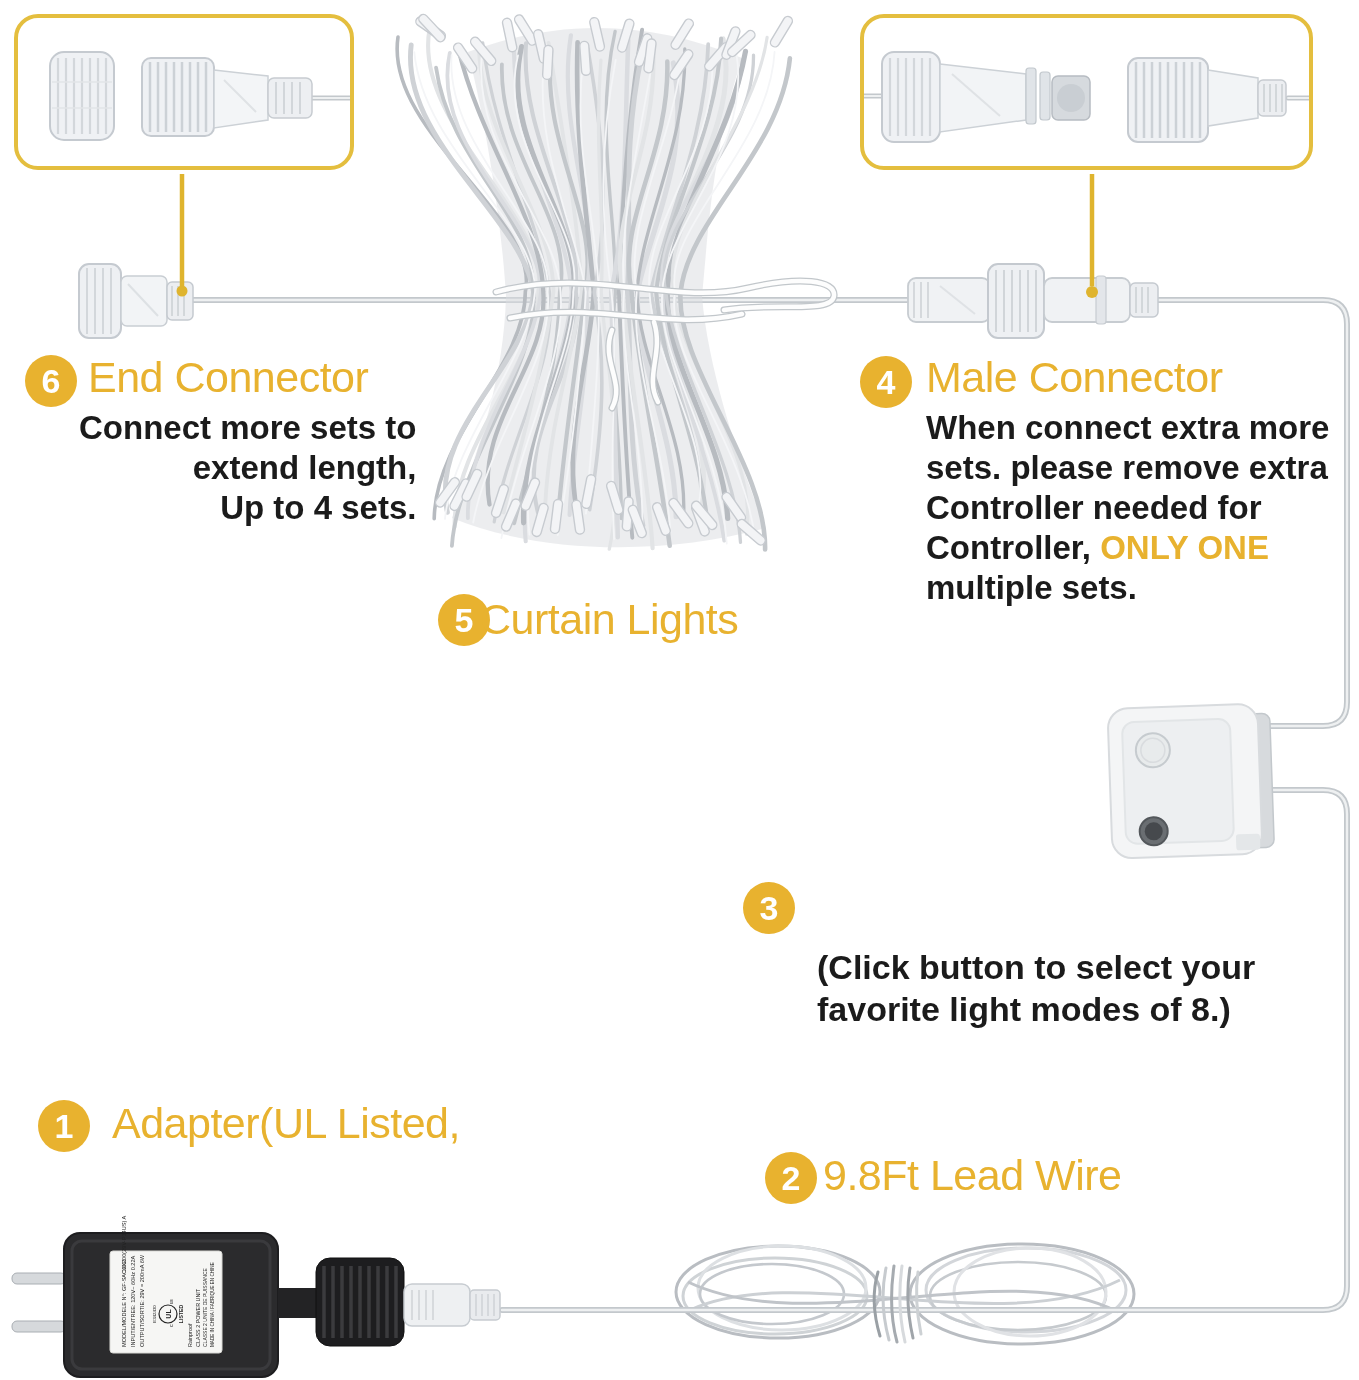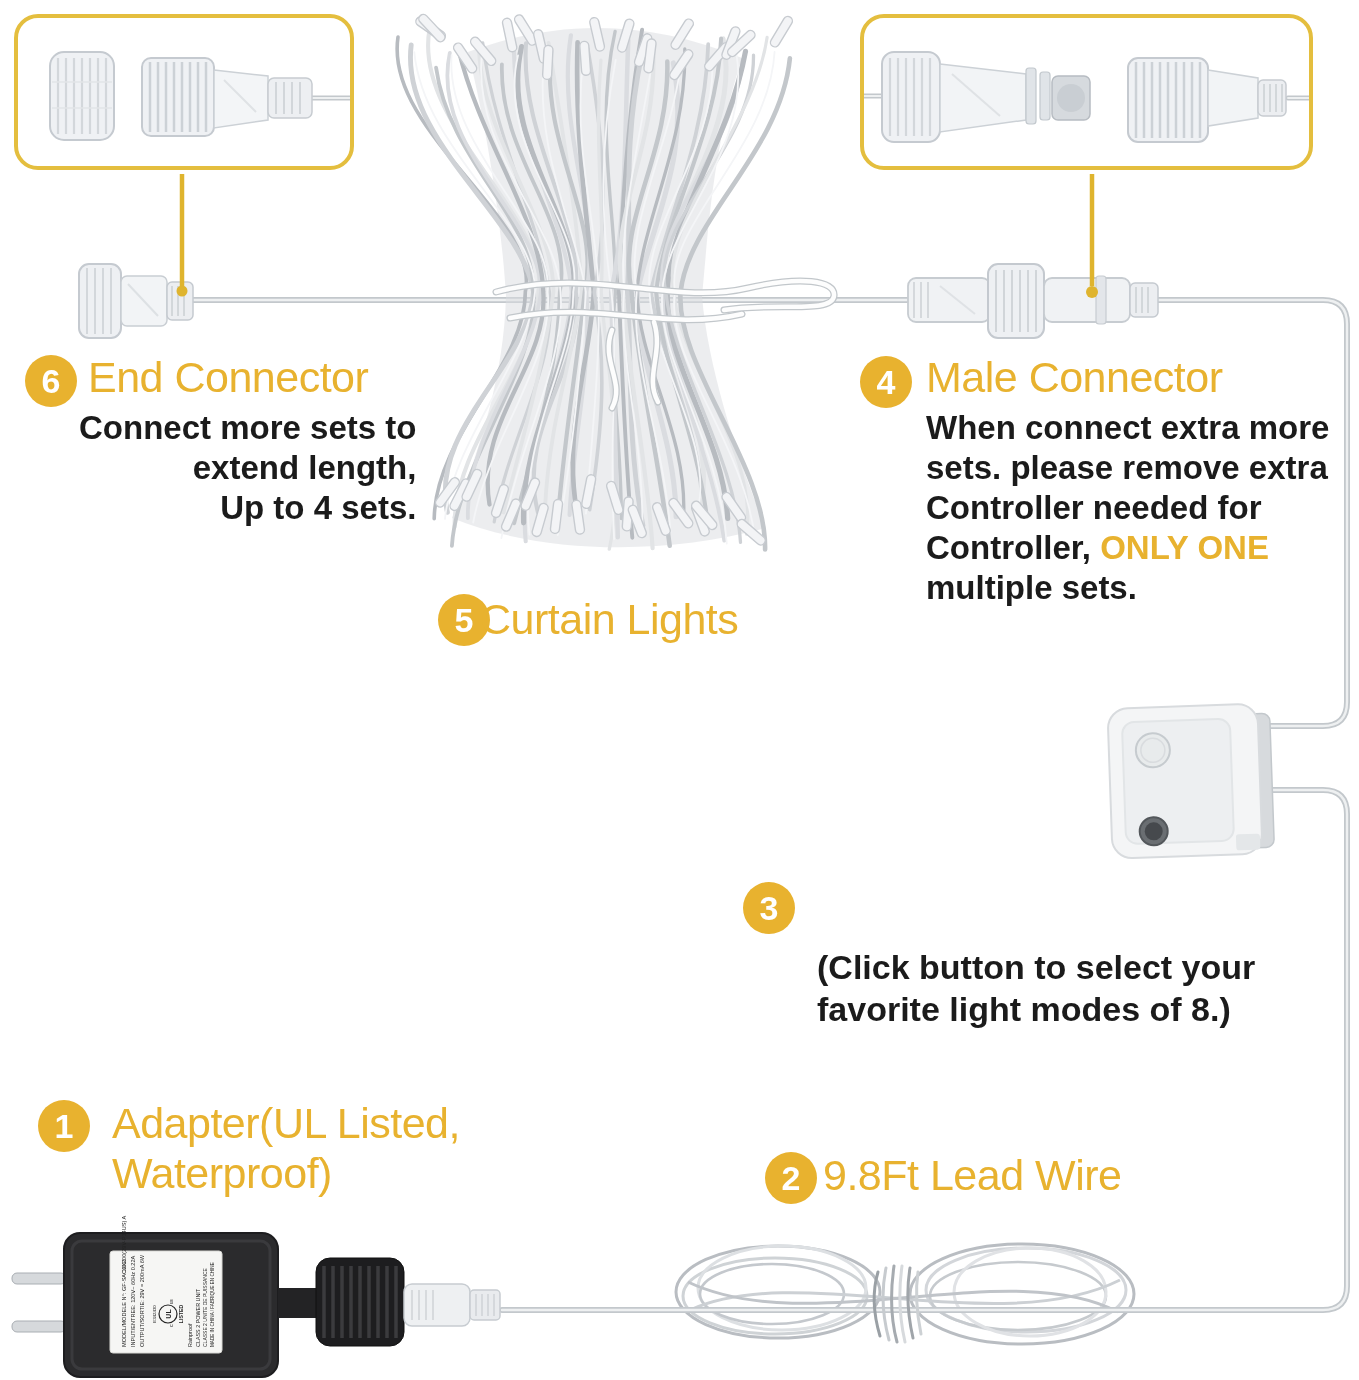--- a/index.html
+++ b/index.html
@@ -304,21 +304,20 @@
   <div class="num" style="left:438px;top:594px;">5</div>
   <div class="heading" style="left:480px;top:594px;">Curtain Lights</div>
 
   <div class="num" style="left:743px;top:882px;">3</div>
   <div class="body" style="left:817px;top:938px;font-size:34px;line-height:42px;margin-top:8px;">
     <div>(Click button to select your</div>
     <div>favorite light modes of 8.)</div>
   </div>
 
   <div class="num" style="left:38px;top:1100px;">1</div>
-  <div class="heading" style="left:112px;top:1098px;">
+  <div class="heading" style="left:112px;top:1098px;text-align:right;">
     <div>Adapter(UL Listed,</div>
-    <div>Waterproof)</div>
   </div>
 
   <div class="num" style="left:765px;top:1152px;">2</div>
   <div class="heading" style="left:823px;top:1150px;">9.8Ft Lead Wire</div>
 
 </div>
 
 </body></html>

